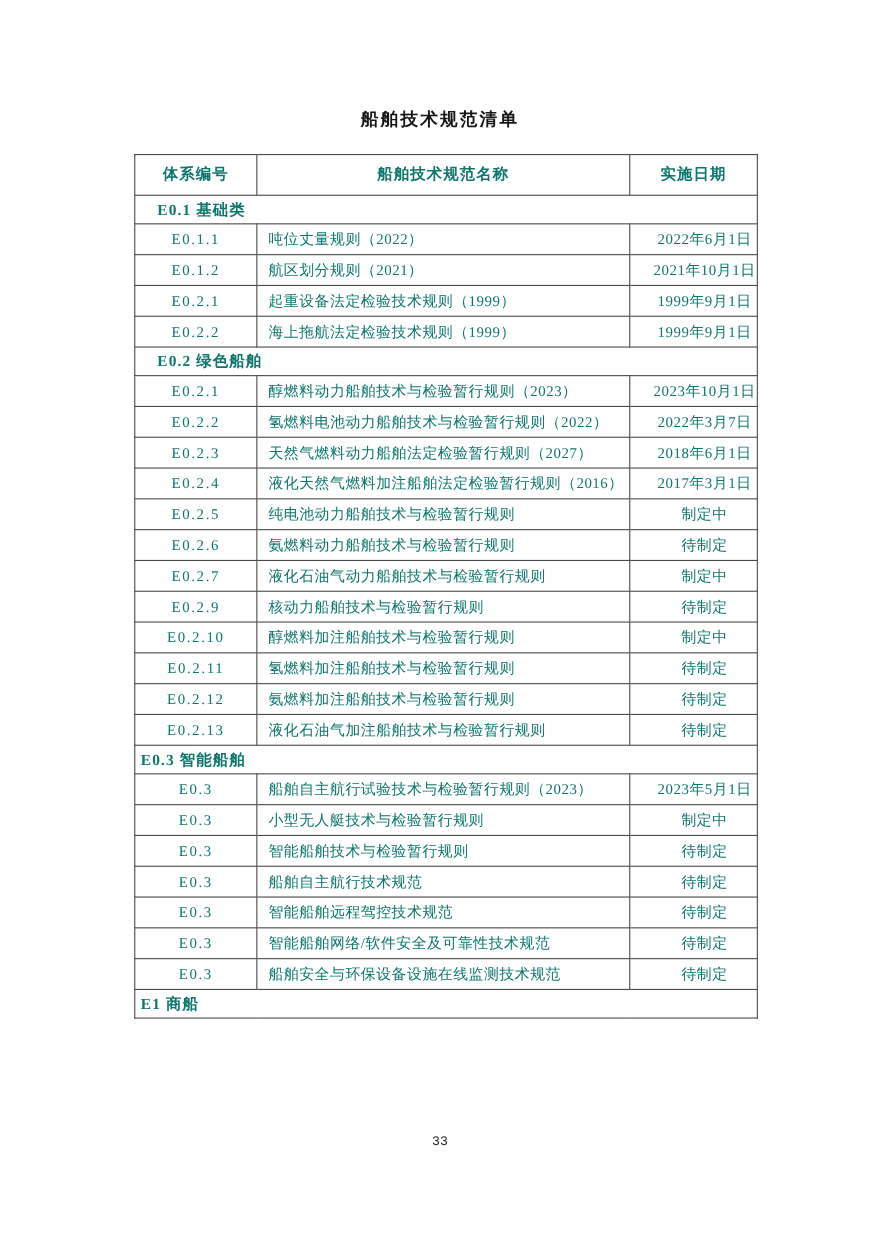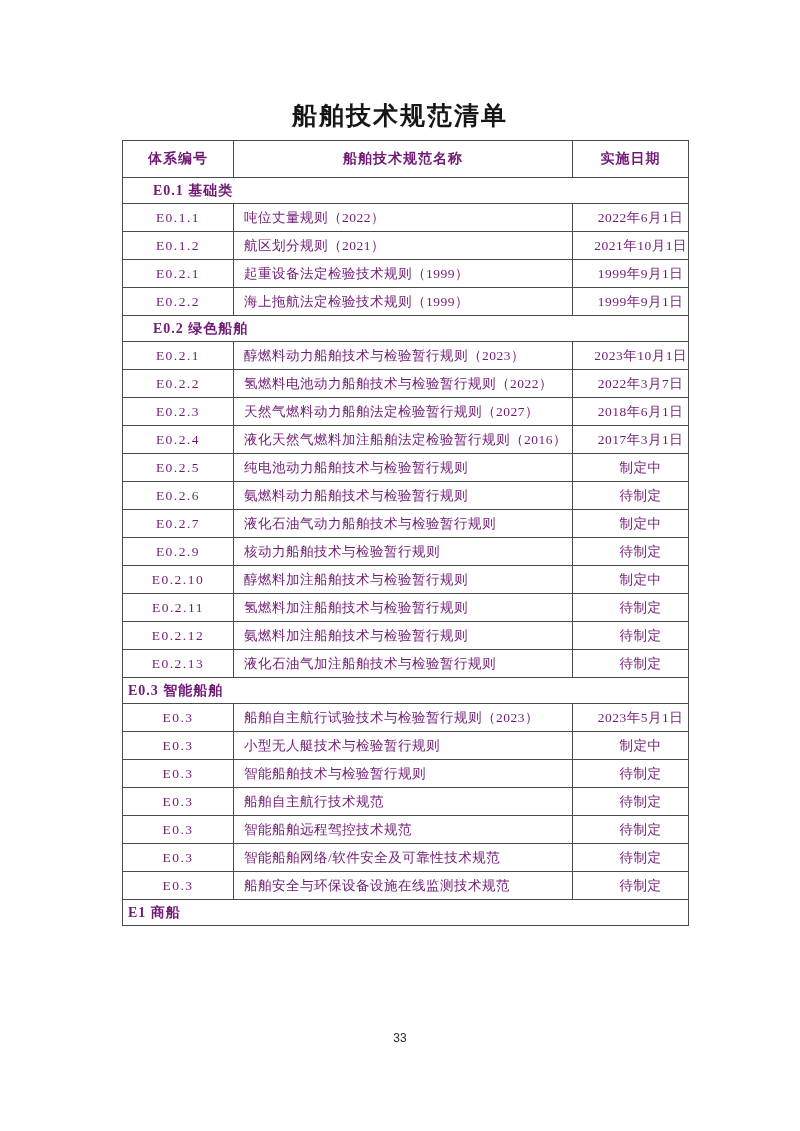--- a/index.html
+++ b/index.html
@@ -19,34 +19,34 @@
     position: absolute;
     inset: 0;
     background: #ffffff;
   }
   .page-title {
     position: absolute;
     top: 99px;
     left: 0;
     width: 100%;
     text-align: center;
-    font-size: 25px;
+    font-size: 16px;
     font-weight: bold;
     letter-spacing: 2px;
     color: #161616;
   }
   table.spec-table {
     position: absolute;
     left: 122px;
     top: 140px;
     width: 566px;
     border-collapse: collapse;
     table-layout: fixed;
     font-size: 13.5px;
-    color: #701a75;
+    color: #0f766e;
   }
   .spec-table th,
   .spec-table td {
     border: 1px solid #4a4a4a;
     padding: 0;
     vertical-align: middle;
     overflow: hidden;
     white-space: nowrap;
   }
   .spec-table thead th {
@@ -73,32 +73,32 @@
   }
   .spec-table td.section-cell {
     height: 25px;
     font-weight: bold;
     font-size: 14px;
     text-align: left;
     padding-left: 5px;
     letter-spacing: 1px;
   }
   .spec-table td.section-cell.indent-1 {
-    padding-left: 30px;
+    padding-left: 20px;
     margin-top: 26px;
   }
   .page-number {
     position: absolute;
     top: 1031px;
     left: 0;
     width: 100%;
     text-align: center;
     font-size: 12px;
     color: #2a2a2a;
-    font-family: Liberation Sans, sans-serif;
+    font-family: Liberation Mono, monospace;
   }
 </style>
 </head>
 <body>
 
 <div class="page">
 
   <div class="page-title">船舶技术规范清单</div>
 
   <table class="spec-table">

